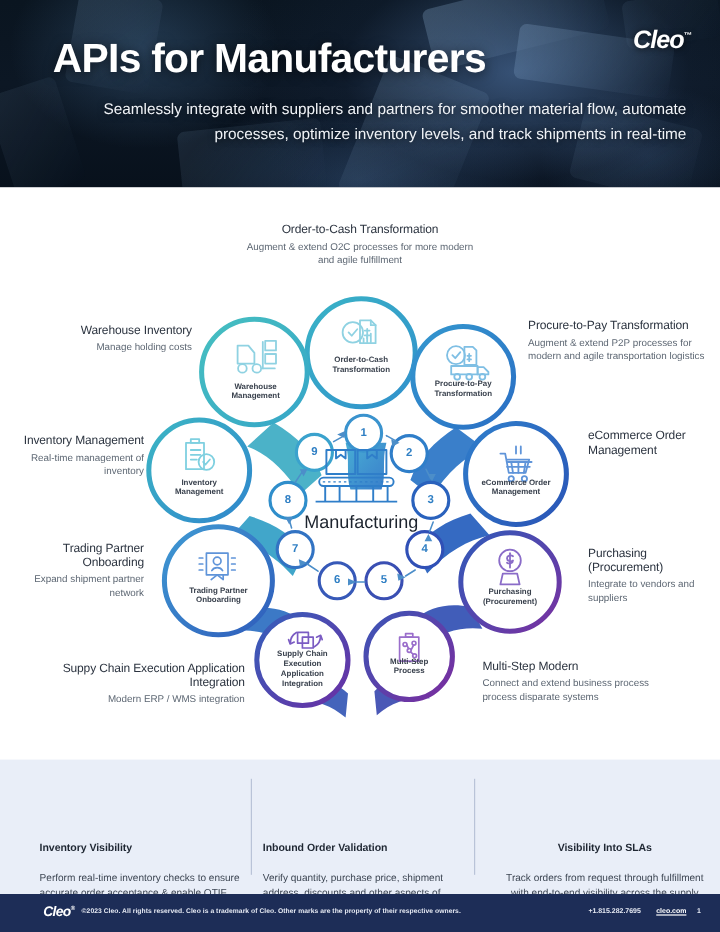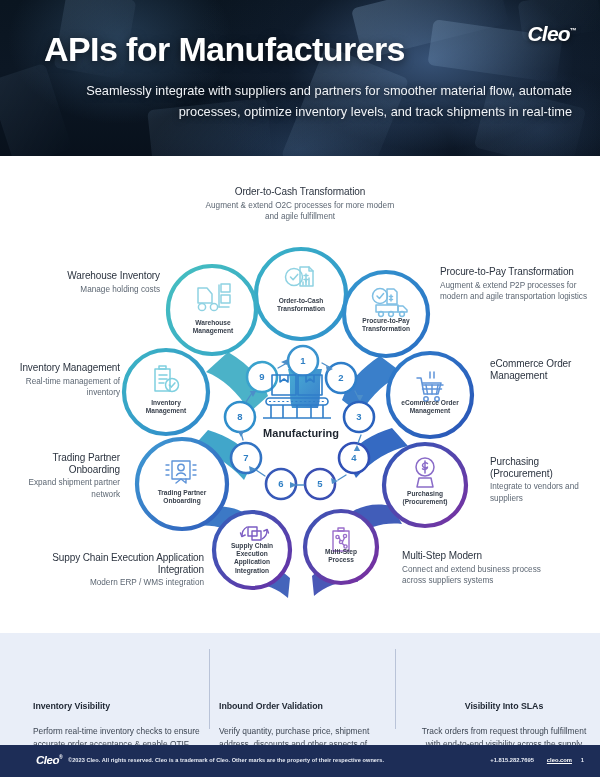--- a/index.html
+++ b/index.html
@@ -69,21 +69,21 @@
   .callout.right { text-align: left; }
   .callout.left { text-align: right; }
   .callout.center { text-align: center; }
 
   .node-label {
     position: absolute; text-align: center;
     font-size: 6.6px; font-weight: bold; color: #39414d; line-height: 8.2px;
   }
   .hub-label {
     position: absolute; text-align: center;
-    font-size: 11px; font-weight: bold; color: #1d242e;
+    font-size: 15px; font-weight: normal; color: #1d242e;
   }
   .badge-num {
     position: absolute; text-align: center;
     font-size: 9.5px; font-weight: bold; color: #2f7fc4;
   }
 
   
   .panel {
     position: absolute; left: 0; top: 633px; width: 600px; height: 112px;
     background: #e9eef8;
@@ -438,21 +438,21 @@
       <div class="c-desc">Integrate to vendors and suppliers</div>
     </div>
 
     <div class="callout left" style="left:26px;top:396px;width:178px;">
       <div class="c-title">Suppy Chain Execution Application Integration</div>
       <div class="c-desc">Modern ERP / WMS integration</div>
     </div>
 
     <div class="callout right" style="left:402px;top:394px;width:160px;">
       <div class="c-title">Multi-Step Modern</div>
-      <div class="c-desc">Connect and extend business process across suppliers systems</div>
+      <div class="c-desc">Connect and extend business process process disparate systems</div>
     </div>
 
   </div>
 
   <div class="panel">
     <div class="panel-col" style="left:33px;">
       <h4>Inventory Visibility</h4>
       <p>Perform real-time inventory checks to ensure accurate order acceptance &amp; enable OTIF delivery measurements. Eliminate order SLA breaches due to insufficient inventory.</p>
     </div>
     <div class="panel-div" style="left:209px;"></div>

